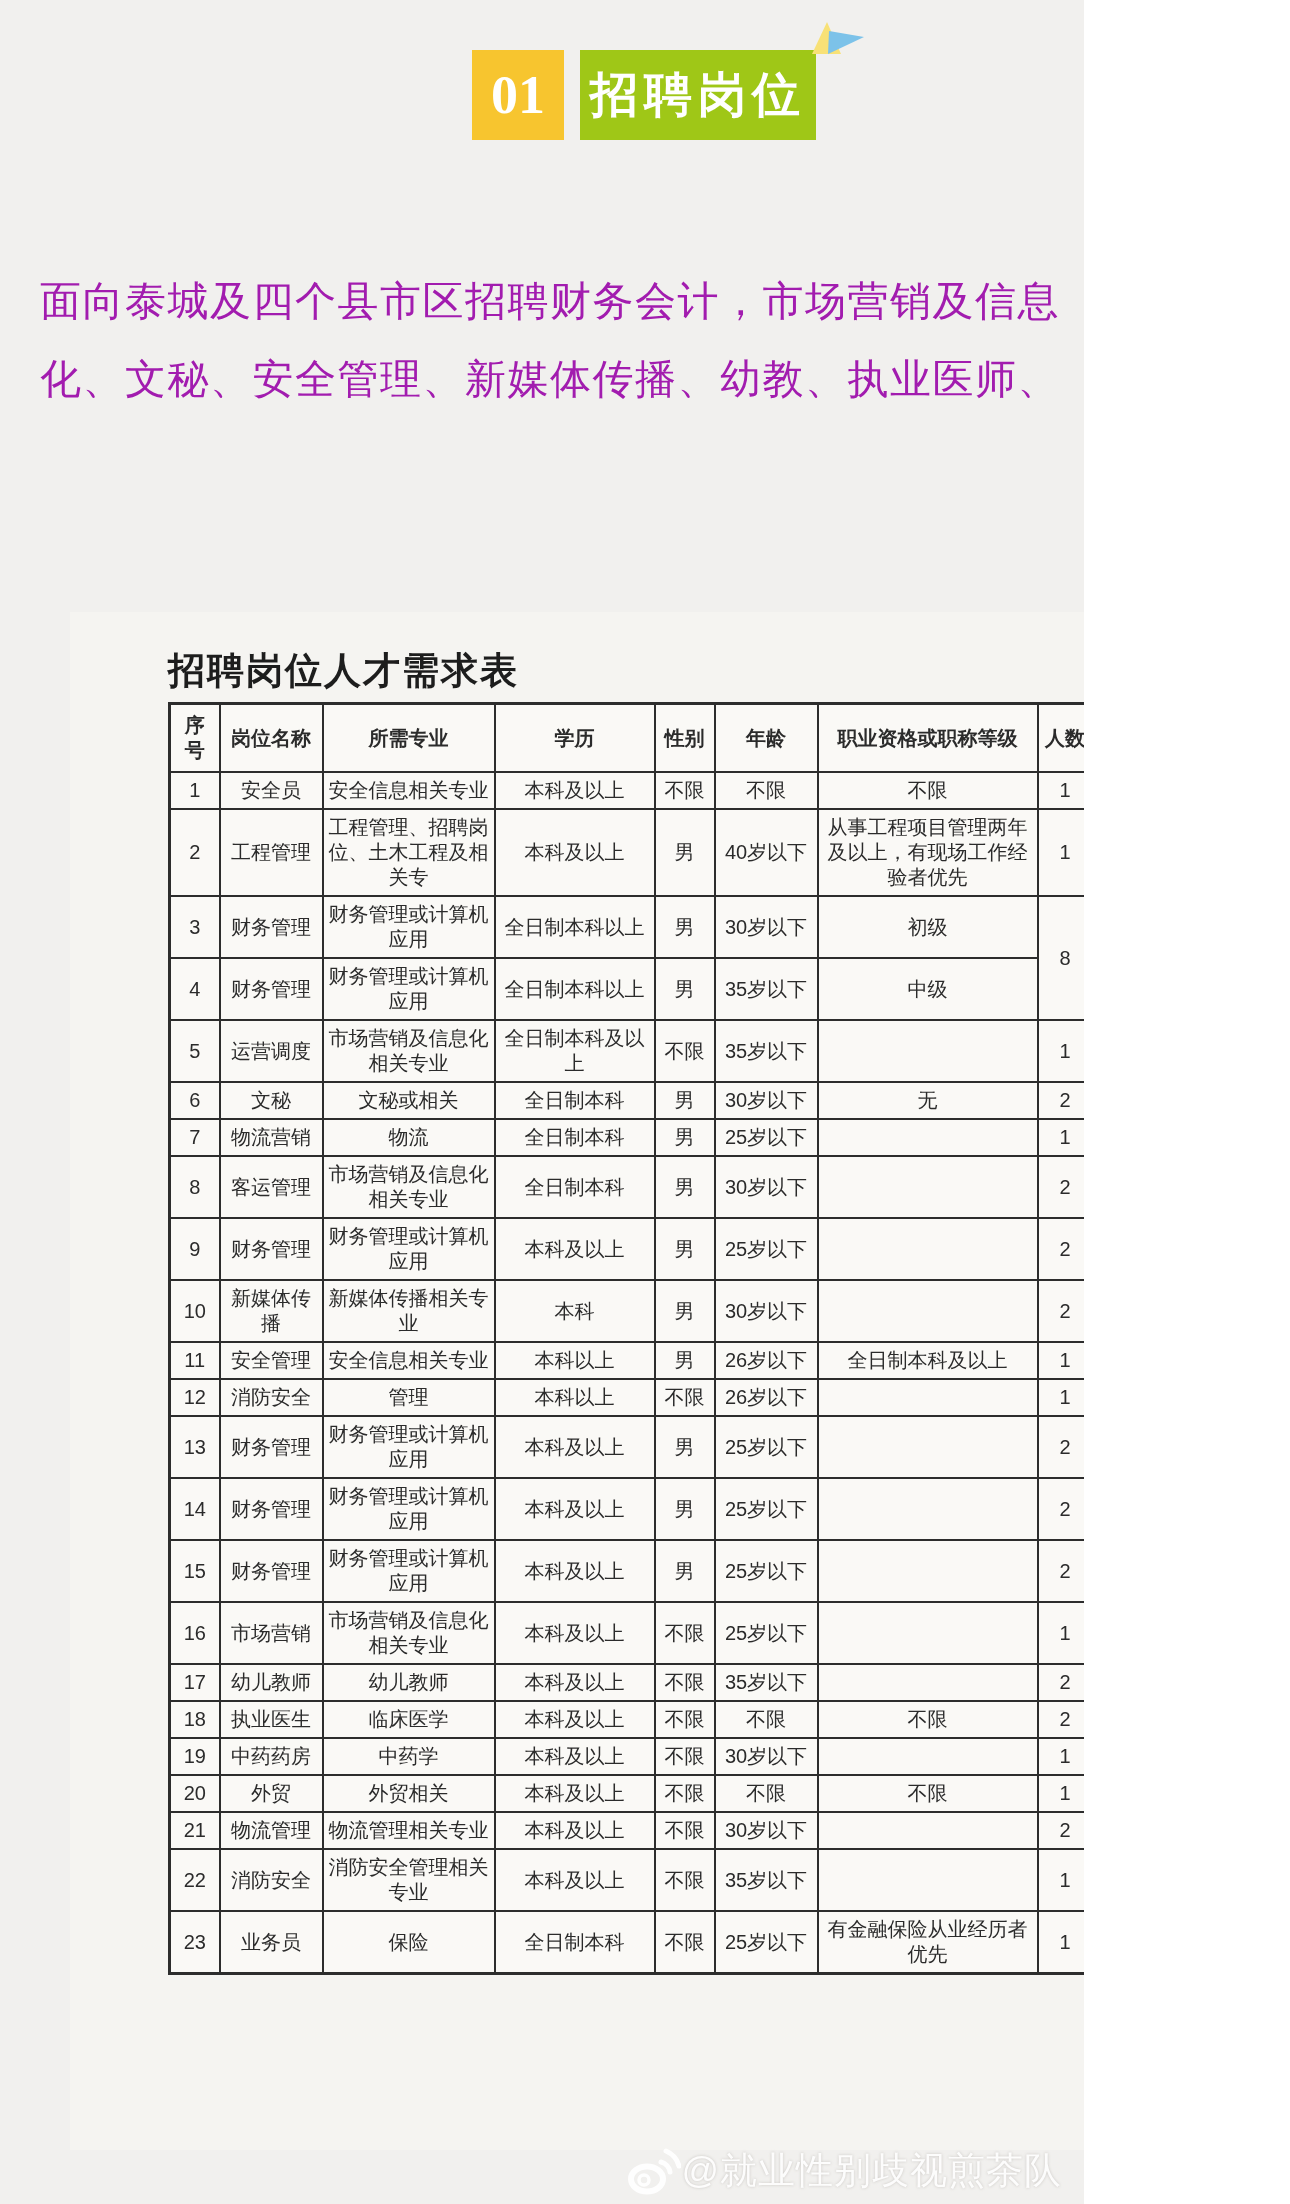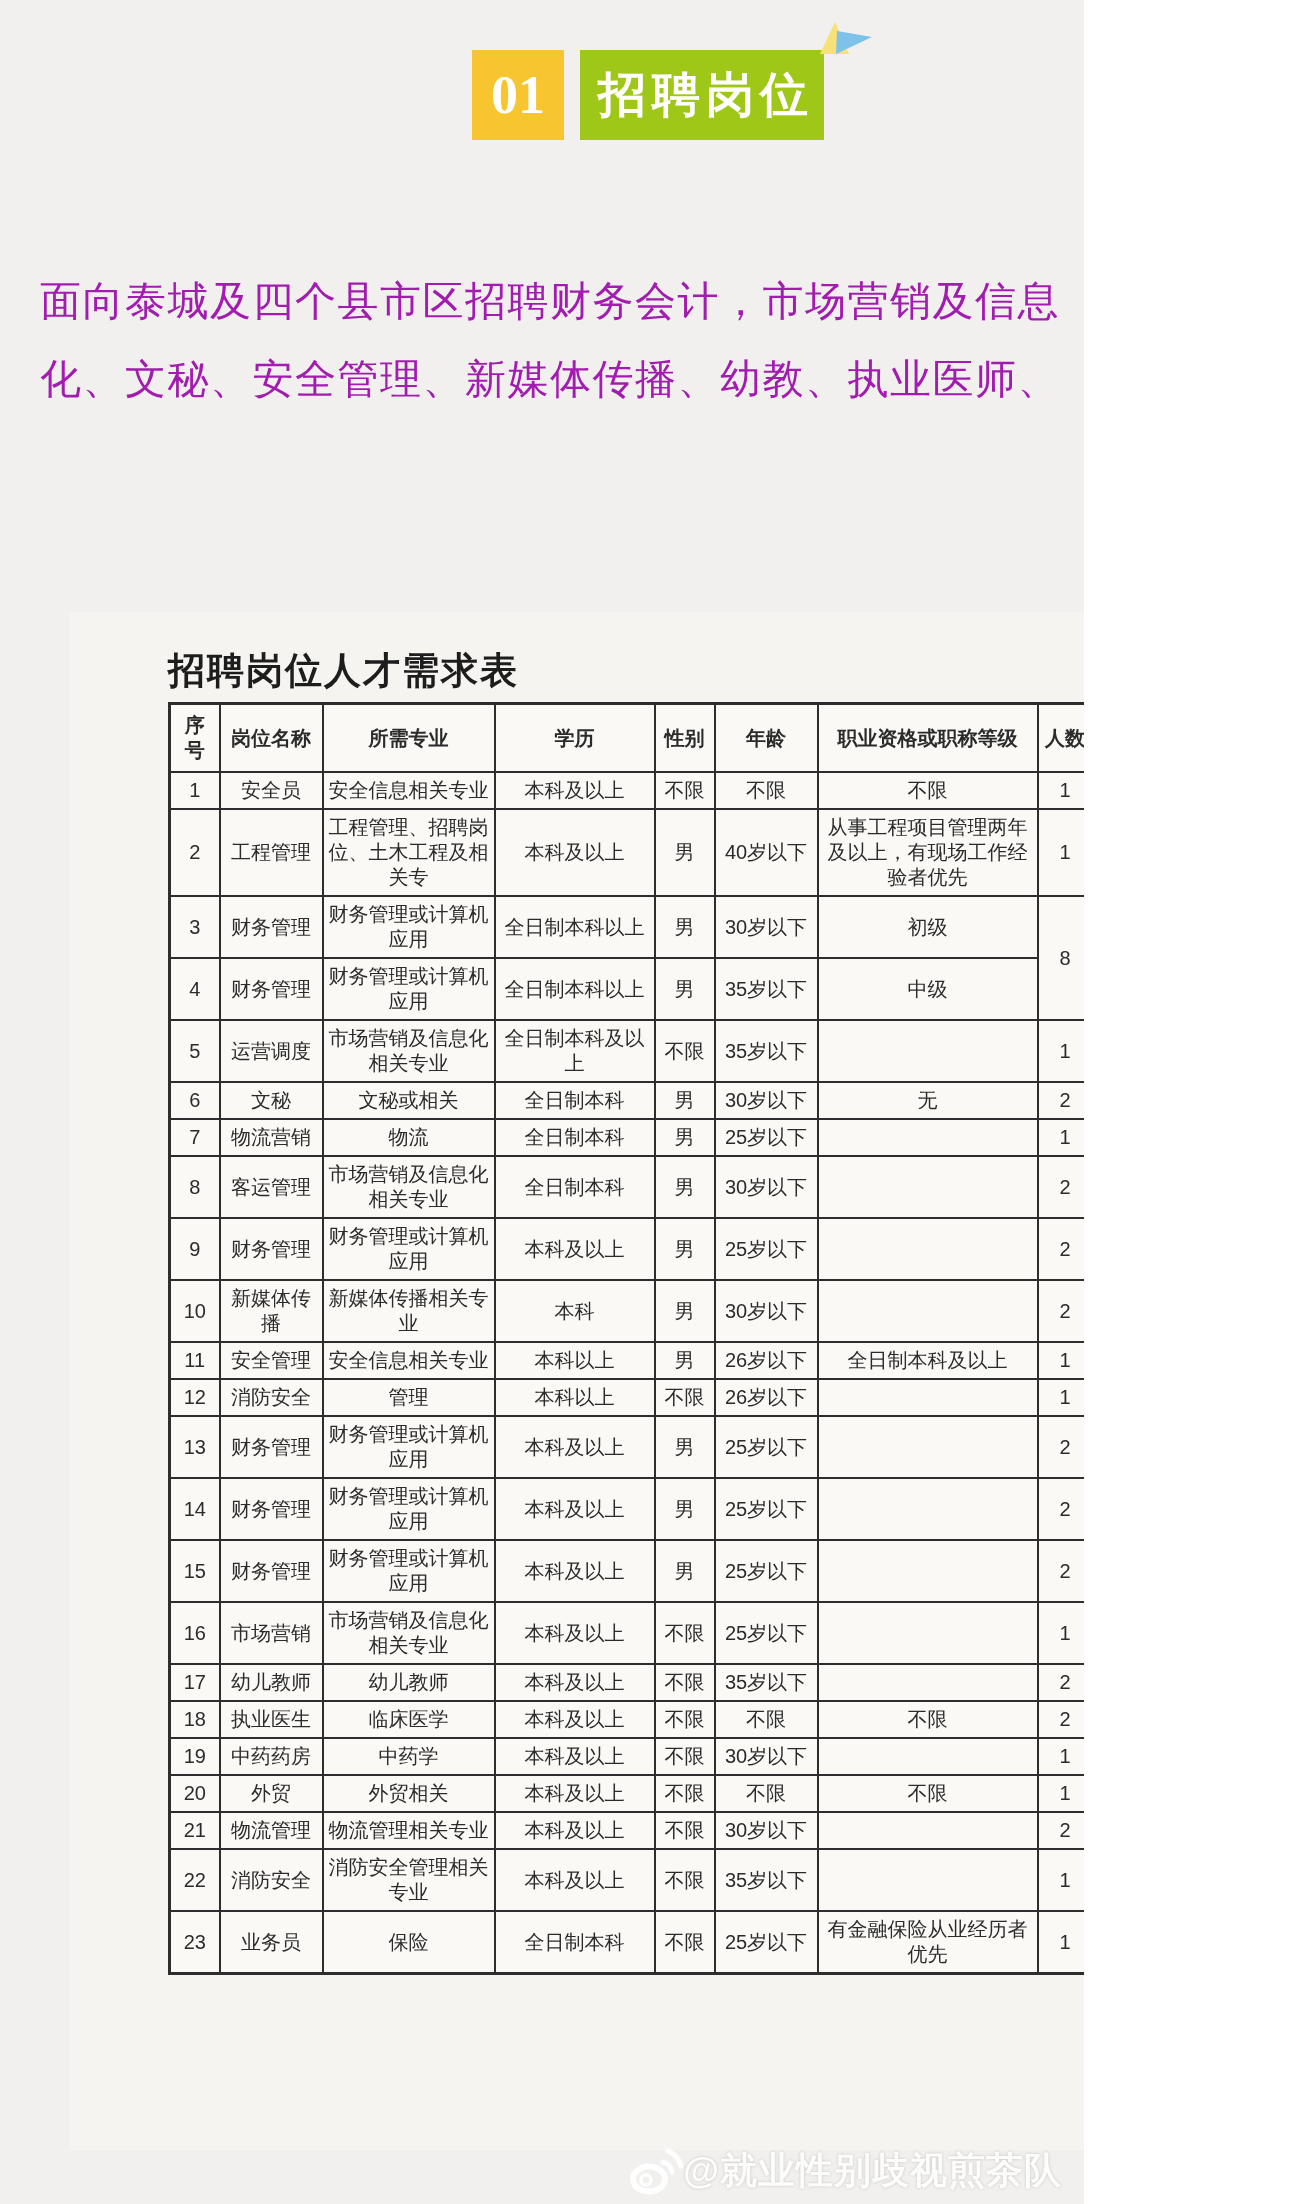--- a/index.html
+++ b/index.html
@@ -17,21 +17,21 @@
   .badge { position:absolute; left:472px; top:50px; display:flex; }
   .badge-num {
     width:92px; height:90px; background:#f7c52f; color:#fff;
     font-family:"Liberation Serif","DejaVu Serif",serif;
     font-size:54px; font-weight:bold;
     display:flex; align-items:center; justify-content:center;
   }
   .badge-label-box {
     position:relative; margin-left:16px; width:236px; height:90px; background:#9fc717;
     color:#fff; font-size:48px; font-weight:bold; letter-spacing:6px;
-    display:flex; align-items:center; justify-content:center;padding-left:8px;
+    display:flex; align-items:center; justify-content:center;
   }
   .spark { position:absolute; left:calc(100% - 6px); top:-28px; }
   
   .intro {
     position:absolute; left:40px; top:262px; width:1218px;
     font-size:41px; color:#a21caf; line-height:78px; letter-spacing:1.5px;
   }
   
   .table-title {
     position:absolute; left:168px; top:646px; width:1013px; text-align:left;
@@ -45,21 +45,21 @@
   table.jobs th, table.jobs td {
     border:2px solid #2d2d2d; text-align:center; vertical-align:middle;
     font-size:20px; line-height:1.25; padding:5px 2px;
     white-space:pre-line; overflow:hidden; word-break:break-all;
   }
   table.jobs th { font-weight:bold; padding:8px 1px; }
   
   .watermark {
     position:absolute; right:22px; top:2146px;
     display:flex; align-items:center; 
-    color:rgba(255,255,255,0.93); font-size:37px; font-weight:bold;
+    color:rgba(255,255,255,0.93); font-size:37px; font-weight:normal;
     text-shadow:0 0 3px rgba(150,145,138,0.45); letter-spacing:1px;
   }
   .weibo-svg { display:block; }
 </style>
 </head>
 <body>
 
 <div class="canvas">
 
   <div class="paper"></div>

